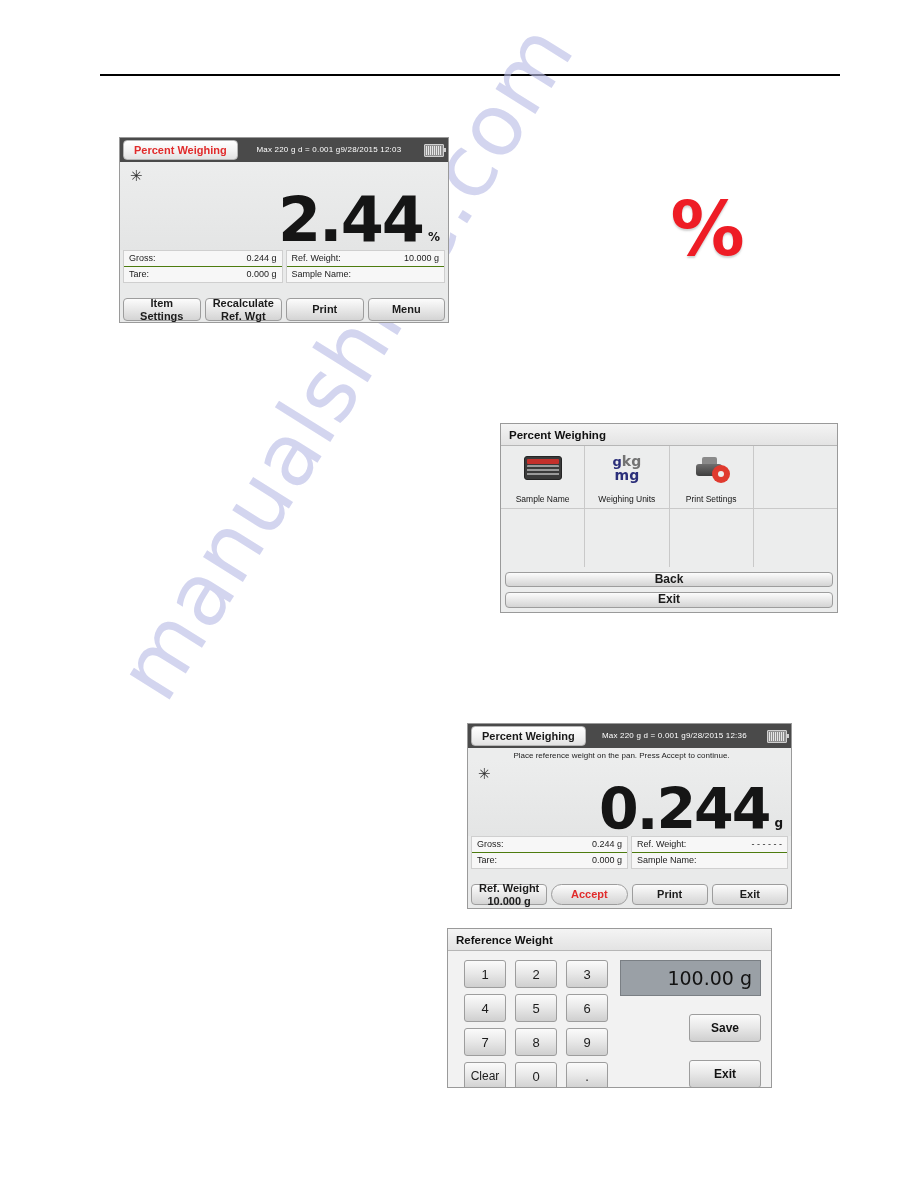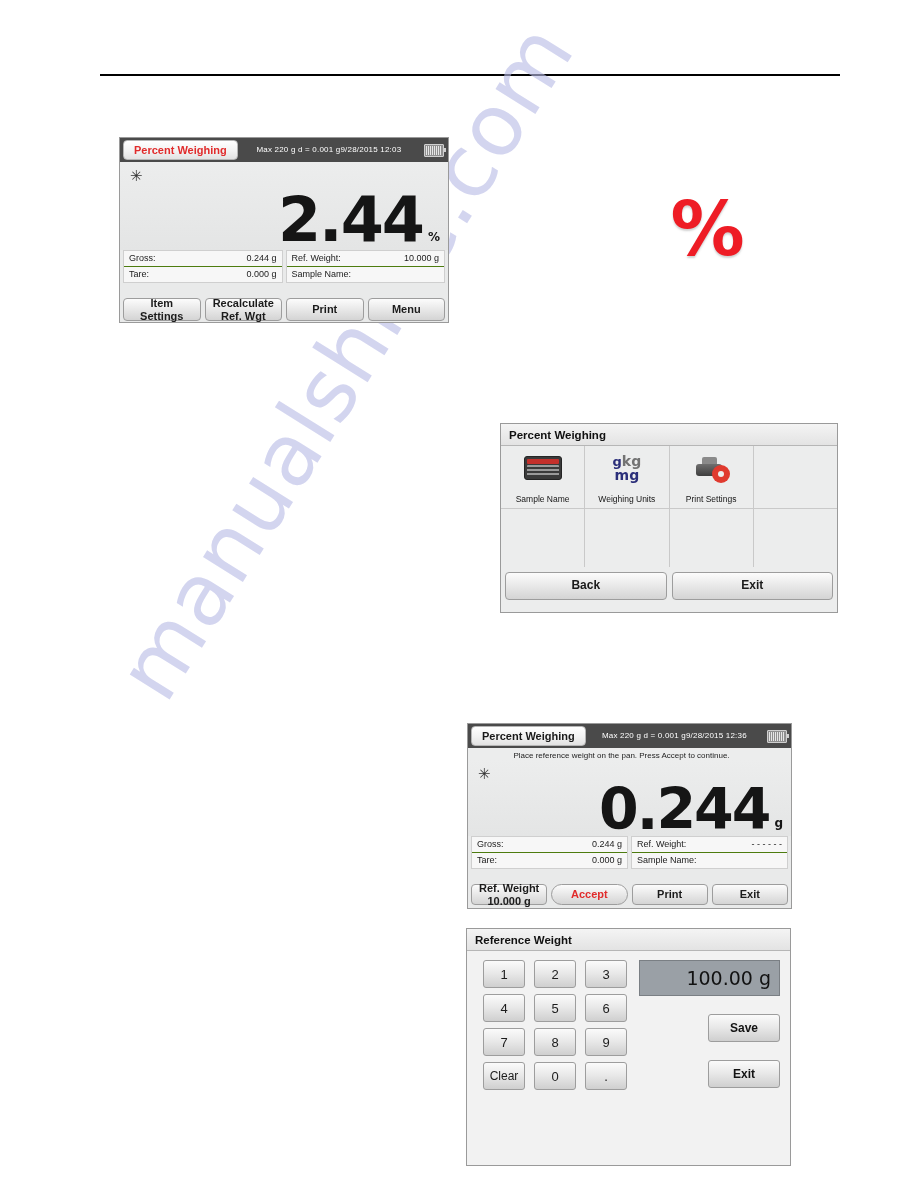--- a/index.html
+++ b/index.html
@@ -349,36 +349,37 @@
     background:#eceded;
     border-radius:50%;
   }
 
   .menu-footer {
     display: flex;
     gap: 5px;
     padding: 5px 4px;
     box-sizing: border-box;
     height: 38px;
+    flex-direction: column;
   }
   .menu-footer .sc-key { font-size: 12px; }
 
   
   #screen-percent-ref {
     left: 467px; top: 723px;
     width: 325px; height: 186px;
   }
   #screen-percent-ref .sc-display { height: 76px; }
   #screen-percent-ref .sc-value { font-size: 57px; }
   #screen-percent-ref .sc-keys { height: 40px; }
 
   
   #screen-reference-weight {
-    left: 466px; top: 928px;
-    width: 325px; height: 238px;
+    left: 447px; top: 928px;
+    width: 325px; height: 160px;
     background: #f2f2f2;
   }
   .kp-body {
     display: flex;
     padding: 9px 10px 10px 10px;
     box-sizing: border-box;
     height: 168px;
   }
   .kp-pad {
     display: grid;

